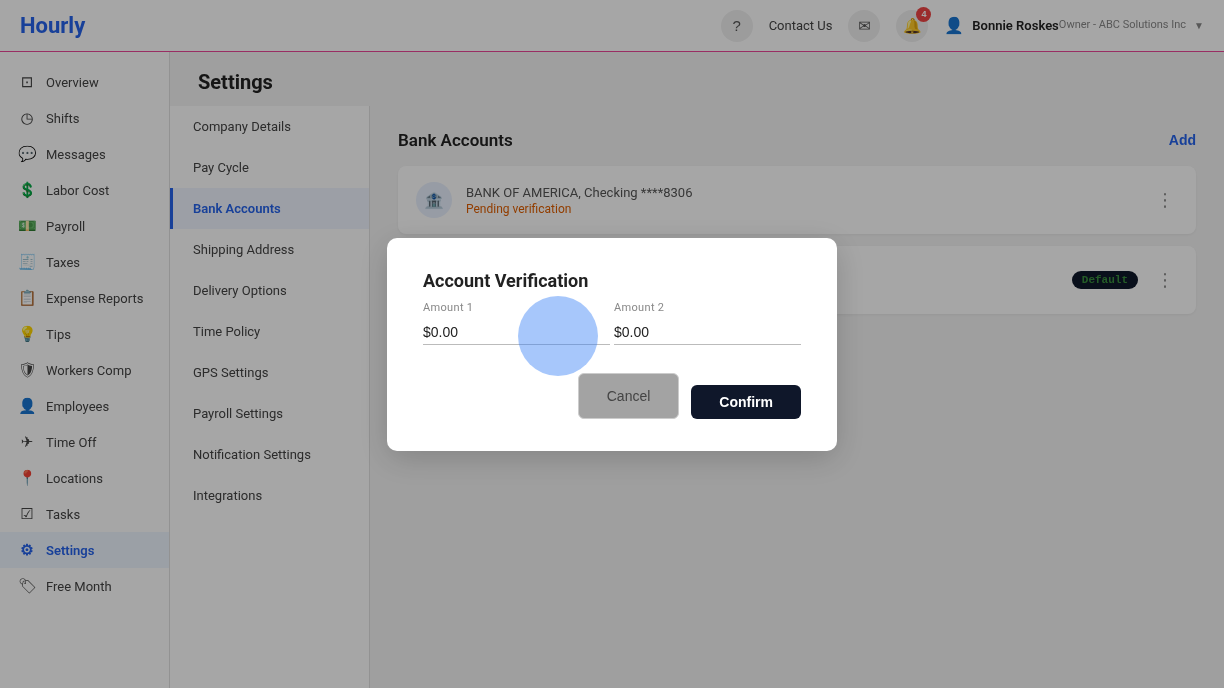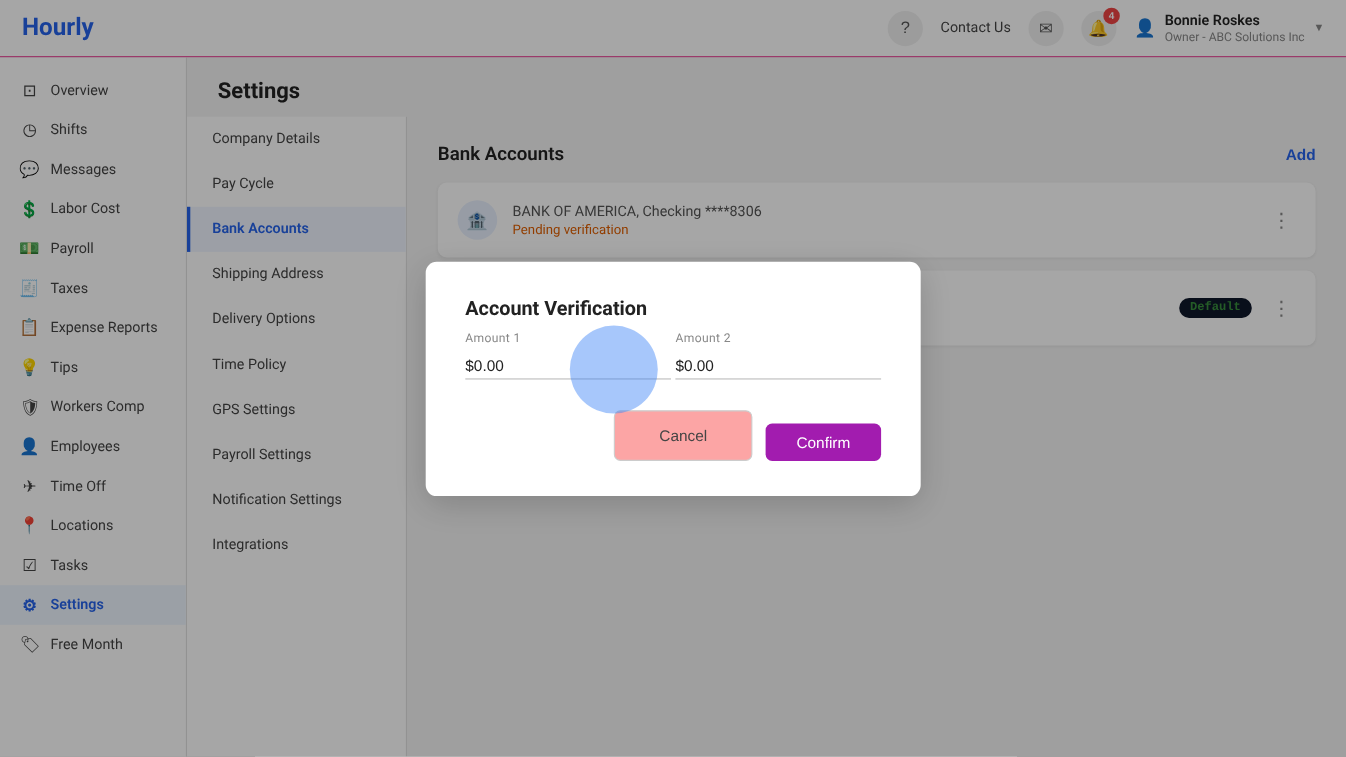--- a/index.html
+++ b/index.html
@@ -69,21 +69,21 @@
       align-items: center;
       gap: 8px;
       cursor: pointer;
     }
     .header-user-icon {
       font-size: 16px;
       color: #555;
     }
     .header-user-info {
       display: flex;
-      flex-direction: column;
+      flex-direction: row;
     }
     .header-user-name {
       font-size: 13px;
       font-weight: 600;
       color: #222;
     }
     .header-user-role {
       font-size: 11px;
       color: #888;
     }
@@ -313,38 +313,38 @@
       color: #222;
       outline: none;
       background: transparent;
     }
     .modal-actions {
       display: flex;
       gap: 12px;
       justify-content: flex-end;
     }
     .btn-cancel {
-      padding: 9px 40px;
+      padding: 9px 28px;
       border: 1.5px solid #ccc;
-      background: #fca5a5;
+      background: #a3a3a3;
       border-radius: 6px;
       font-size: 14px;
       color: #444;
       cursor: pointer;
       font-weight: 500;
     }
     .btn-confirm {
       padding: 9px 28px;
       border: none;
-      background: #a21caf;
+      background: #0f172a;
       border-radius: 6px;
       font-size: 14px;
       color: #fff;
       cursor: pointer;
-      font-weight: 400;
+      font-weight: 700;
       margin-top: 12px;
     }
 
     
     .cursor-ripple {
       position: absolute;
       width: 80px;
       height: 80px;
       border-radius: 50%;
       background: rgba(59, 130, 246, 0.45);

